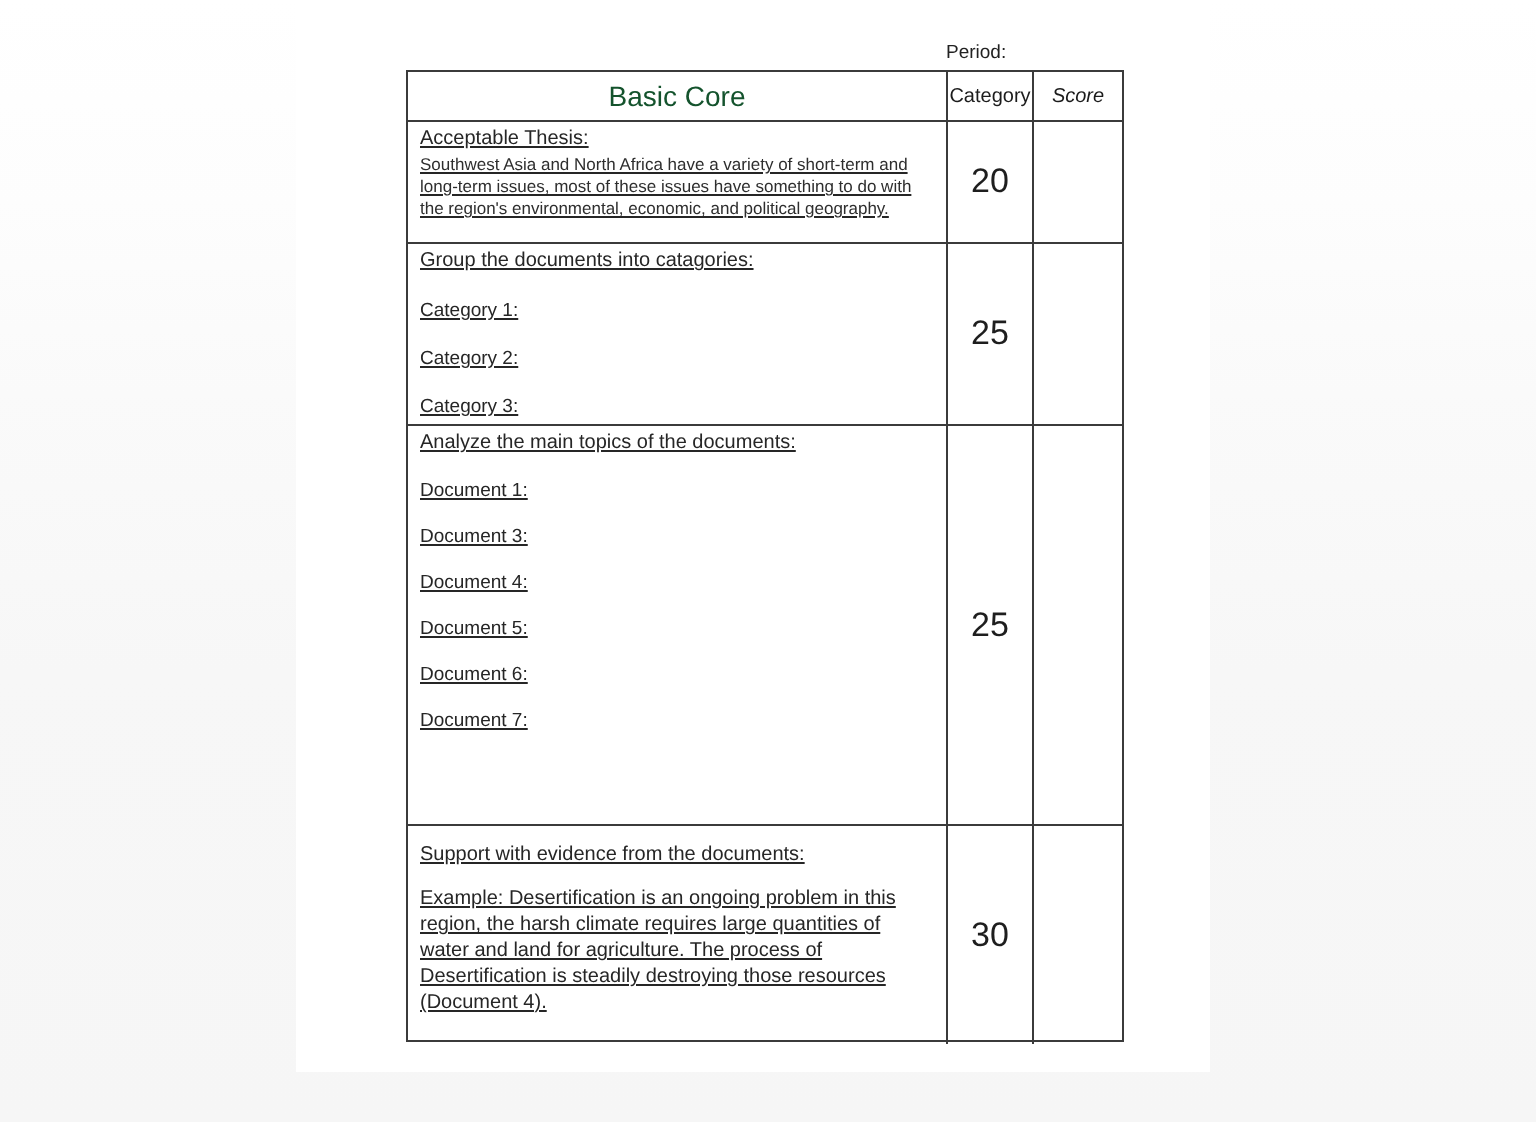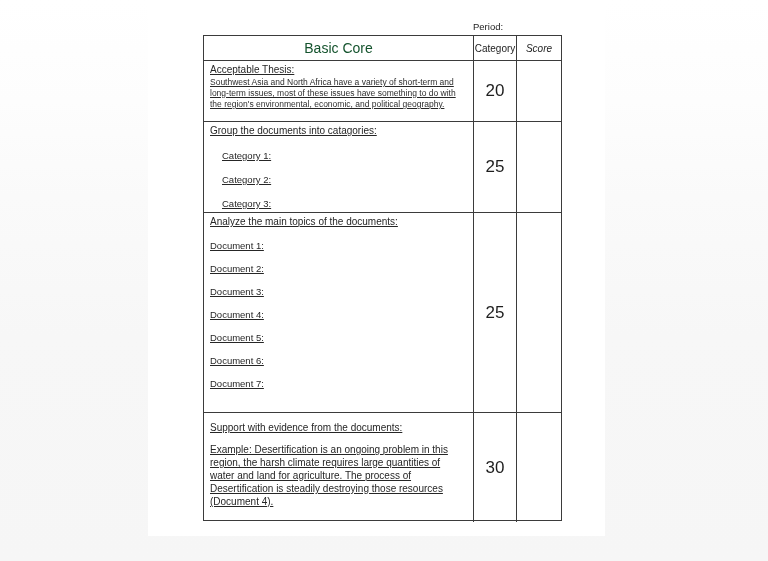--- a/index.html
+++ b/index.html
@@ -82,21 +82,21 @@
   .para-small {
     font-size: 8.5px;
     line-height: 11px;
     margin-top: 1px;
     color: #2e2e2e;
   }
   .line-item {
     font-size: 9.5px;
     line-height: 11px;
   }
-  .gap-cat { margin-top: 13px; margin-left: 12px; }
+  .gap-cat { margin-top: 13px; }
   .gap-doc { margin-top: 12px; }
   .evidence-cell { padding-top: 9px; }
   .para-evidence {
     font-size: 10px;
     line-height: 13px;
     margin-top: 9px;
     color: #262626;
   }
   .points-cell {
     display: flex;
@@ -142,21 +142,20 @@
       <div class="line-item gap-cat">Category 3:</div>
     </div>
     <div class="cell points-cell">
       <span>25</span>
     </div>
     <div class="cell col-last"></div>
 
     <div class="cell content-cell">
       <div class="row-title">Analyze the main topics of the documents:</div>
       <div class="line-item gap-doc">Document 1:</div>
-      <div class="line-item gap-doc">Document 2:</div>
       <div class="line-item gap-doc">Document 3:</div>
       <div class="line-item gap-doc">Document 4:</div>
       <div class="line-item gap-doc">Document 5:</div>
       <div class="line-item gap-doc">Document 6:</div>
       <div class="line-item gap-doc">Document 7:</div>
     </div>
     <div class="cell points-cell">
       <span>25</span>
     </div>
     <div class="cell col-last"></div>

